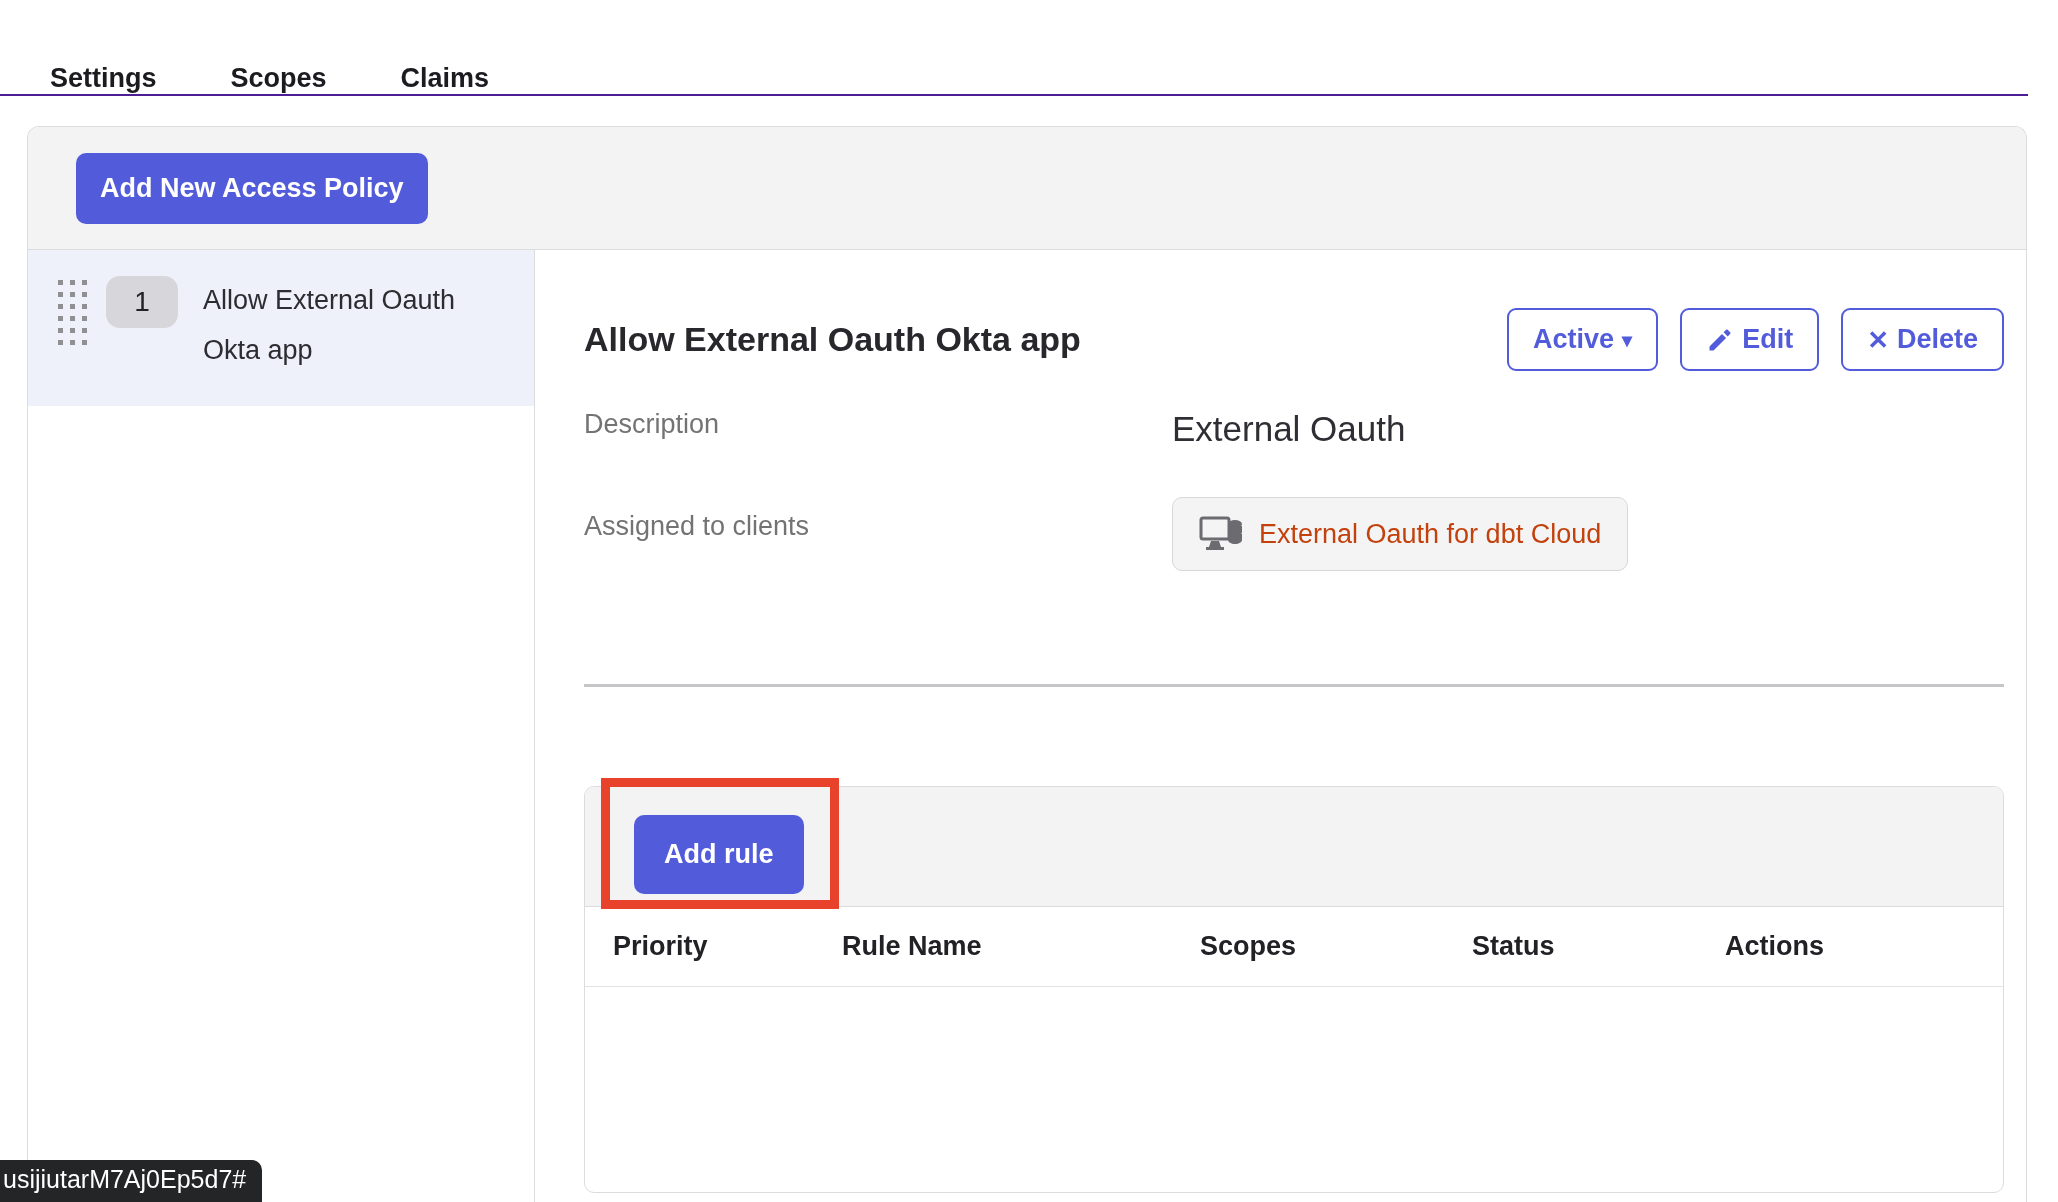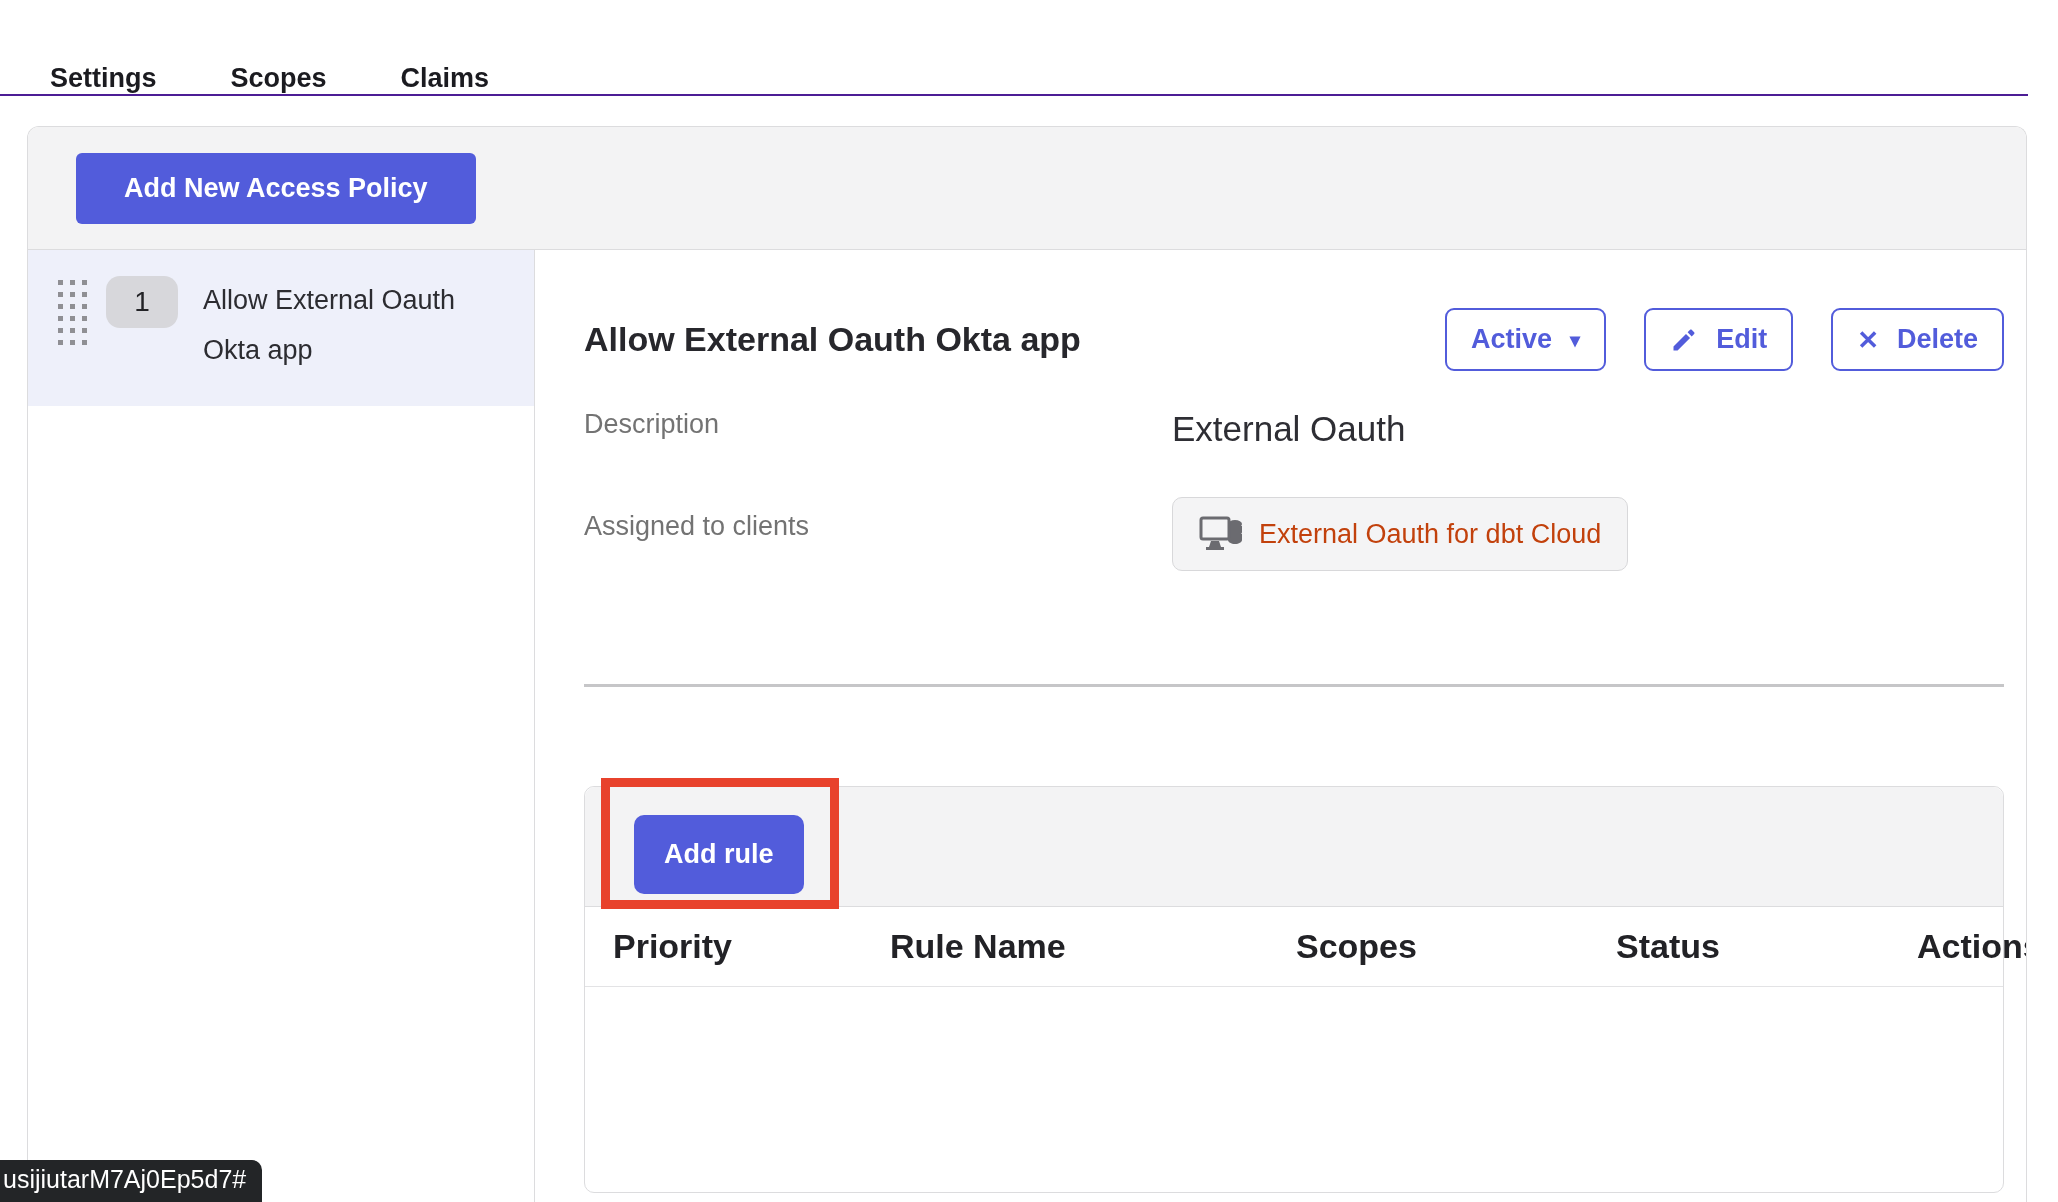--- a/index.html
+++ b/index.html
@@ -45,21 +45,21 @@
   }
   .top-band{
     height:123px;flex:none;background:var(--band);
     border-bottom:1px solid var(--border);
   }
   .btn-primary{
     display:inline-flex;align-items:center;justify-content:center;
     background:var(--accent);color:#fff;border:none;border-radius:10px;
     font-family:inherit;font-size:27px;font-weight:bold;cursor:pointer;
   }
-  .add-policy{margin:26px 0 0 48px;padding:20px 48px;border-radius:6px;}
+  .add-policy{margin:26px 0 0 48px;padding:20px 24px;}
 
   .container-body{flex:1;display:flex;min-height:0;}
 
   
   .listpanel{width:507px;flex:none;border-right:1px solid var(--border);background:#fff;}
   .policy-row{
     display:flex;align-items:flex-start;
     background:var(--selected_row);
     padding:26px 16px 30px 0;cursor:pointer;
   }
@@ -74,24 +74,24 @@
     margin-left:25px;width:300px;
     font-size:27px;line-height:1.85;color:#2c2c31;
   }
 
   
   .detail{flex:1;position:relative;padding:58px 22px 0 49px;}
   .title-row{display:flex;align-items:center;justify-content:space-between;}
   .detail-title{font-size:34px;font-weight:700;color:#27272c;}
   .action-group{display:flex;gap:22px;}
   .btn-outline{
-    display:inline-flex;align-items:center;gap:18px;
+    display:inline-flex;align-items:center;gap:8px;
     background:#fff;border:2px solid var(--accent);border-radius:9px;
     color:var(--accent);font-family:inherit;font-size:27px;font-weight:bold;
-    padding:14px 24px;cursor:pointer;margin-left:16px;
+    padding:14px 24px;cursor:pointer;
   }
   .caret{font-size:20px;line-height:1;}
   .x-glyph{font-size:26px;line-height:1;}
 
   .fields{margin-top:38px;}
   .frow{display:flex;align-items:flex-start;margin-bottom:62px;}
   .flabel{width:588px;flex:none;font-size:27px;color:#737373;}
   .fvalue{font-size:35px;color:#2e2e34;}
   .chip{
     display:inline-flex;align-items:center;gap:14px;margin-top:-14px;
@@ -111,21 +111,21 @@
     border-bottom:1px solid var(--border);border-radius:10px 10px 0 0;
   }
   .add-rule{position:absolute;left:49px;top:28px;padding:24px 30px;}
   .red-box{
     position:absolute;left:16px;top:-9px;width:238px;height:131px;
     border:9px solid var(--annotation);z-index:5;pointer-events:none;
   }
   .thead{
     display:flex;align-items:center;height:80px;
     border-bottom:1px solid #e3e3e5;
-    font-size:34px;font-weight:bold;color:#222226;gap:48px;
+    font-size:27px;font-weight:bold;color:#222226;
   }
   .th{flex:none;}
   .th.c0{width:257px;padding-left:28px;}
   .th.c1{width:358px;}
   .th.c2{width:272px;}
   .th.c3{width:253px;}
   .th.c4{flex:1;}
   .tbody-empty{height:200px;}
 
   

